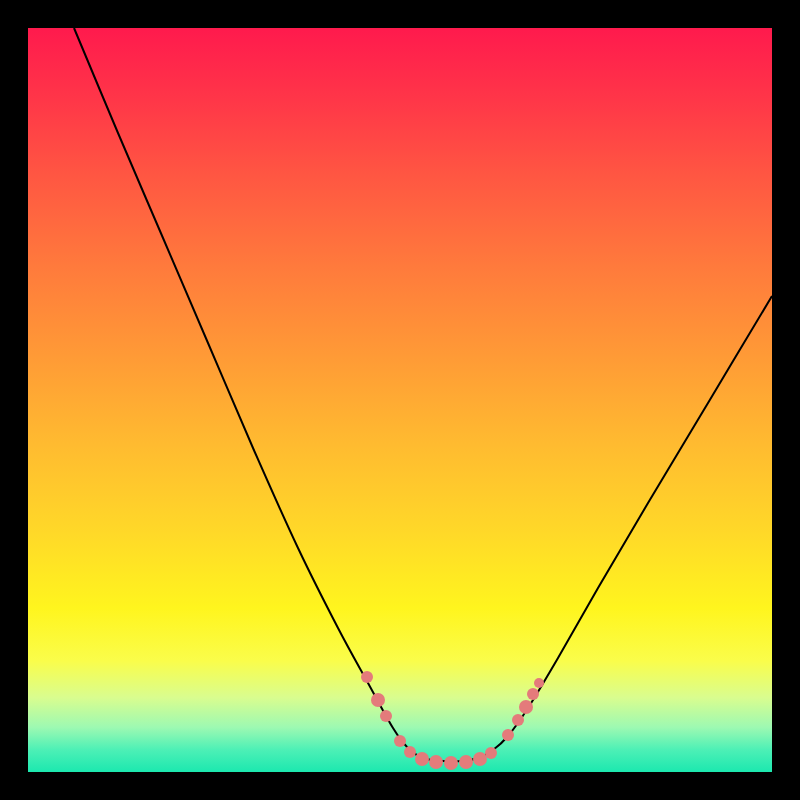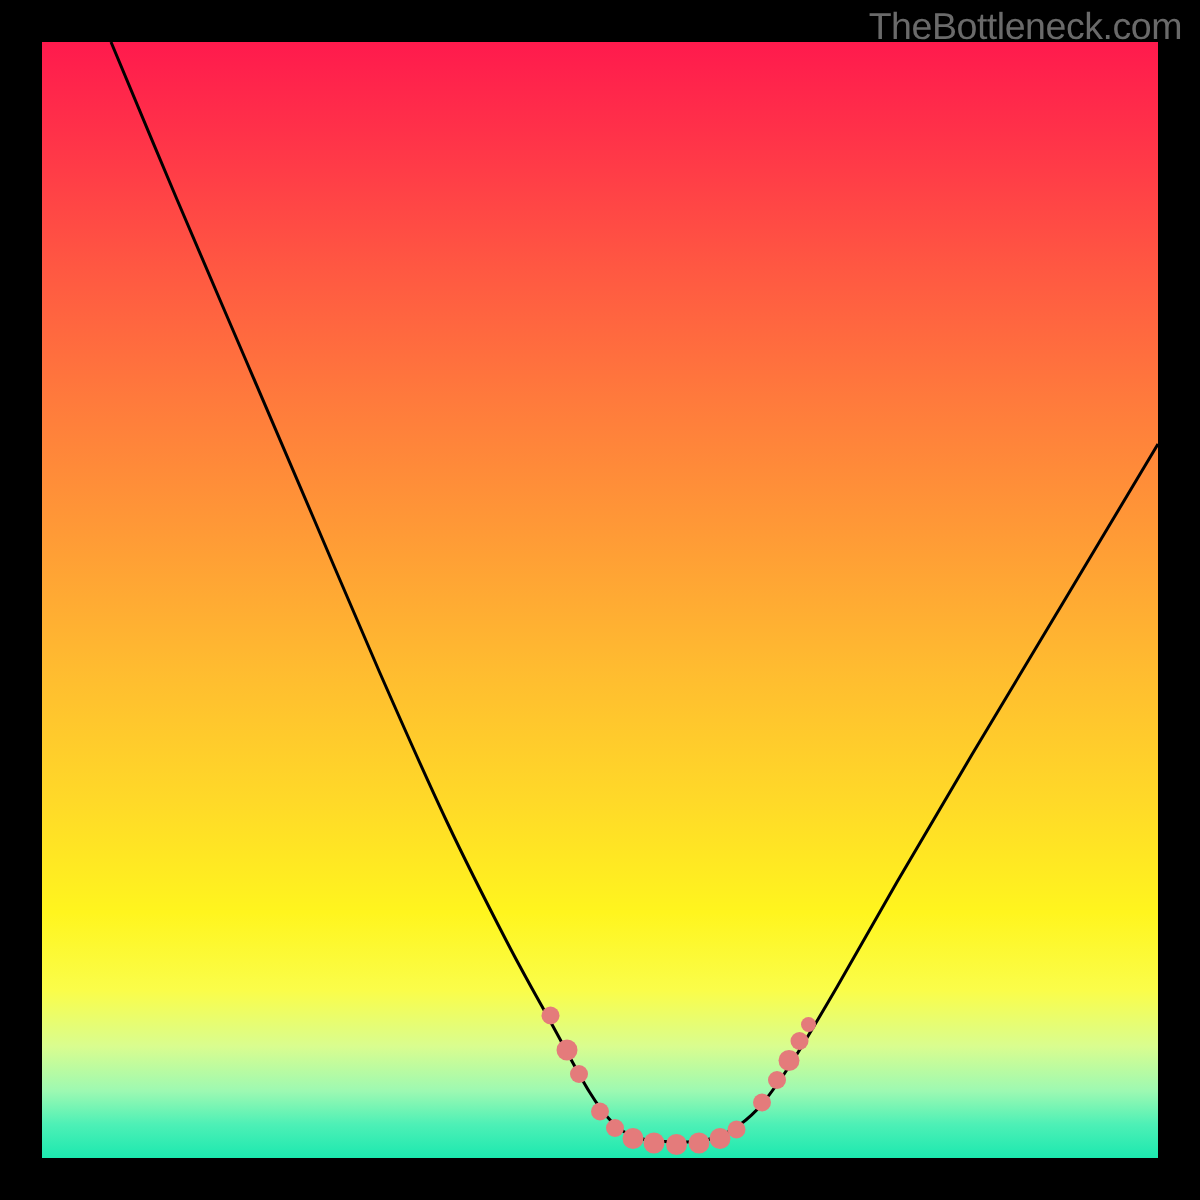--- a/index.html
+++ b/index.html
@@ -65,21 +65,20 @@
   }
   .marker {
     fill: #e47b7b;
     stroke: none;
   }
 </style>
 </head>
 <body>
 
 <div class="frame">
-  <div class="watermark">TheBottleneck.com</div>
 
   <div class="plot">
     <svg class="curve" viewBox="0 0 744 744">
       <path id="curve-path" class="curve-path" d="M 46 0 C 53.333333333333336 17.5, 75.16666666666667 70, 90 105 C 104.83333333333333 140, 120 175, 135 210 C 150 245, 165 280, 180 315 C 195 350, 210 385.8333333333333, 225 420 C 240 454.1666666666667, 255.83333333333334 490, 270 520 C 284.1666666666667 550, 298.3333333333333 577.5, 310 600 C 321.6666666666667 622.5, 330.8333333333333 638.3333333333334, 340 655 C 349.1666666666667 671.6666666666666, 358.3333333333333 689.1666666666666, 365 700 C 371.6666666666667 710.8333333333334, 375 715, 380 720 C 385 725, 389.1666666666667 727.8333333333334, 395 730 C 400.8333333333333 732.1666666666666, 408.3333333333333 732.5, 415 733 C 421.6666666666667 733.5, 429.1666666666667 733.5, 435 733 C 440.8333333333333 732.5, 445 731.8333333333334, 450 730 C 455 728.1666666666666, 460 725.6666666666666, 465 722 C 470 718.3333333333334, 474.1666666666667 715, 480 708 C 485.8333333333333 701, 491.6666666666667 693, 500 680 C 508.3333333333333 667, 518.3333333333334 650, 530 630 C 541.6666666666666 610, 555 585.8333333333334, 570 560 C 585 534.1666666666666, 601.6666666666666 505.8333333333333, 620 475 C 638.3333333333334 444.1666666666667, 659.3333333333334 409.5, 680 375 C 700.6666666666666 340.5, 733.3333333333334 285.8333333333333, 744 268"></path>
       <g id="marker-layer">
           <circle cx="339" cy="649" r="6" class="marker"></circle>
           <circle cx="350" cy="672" r="7" class="marker"></circle>
           <circle cx="358" cy="688" r="6" class="marker"></circle>
           <circle cx="372" cy="713" r="6" class="marker"></circle>
           <circle cx="382" cy="724" r="6" class="marker"></circle>

